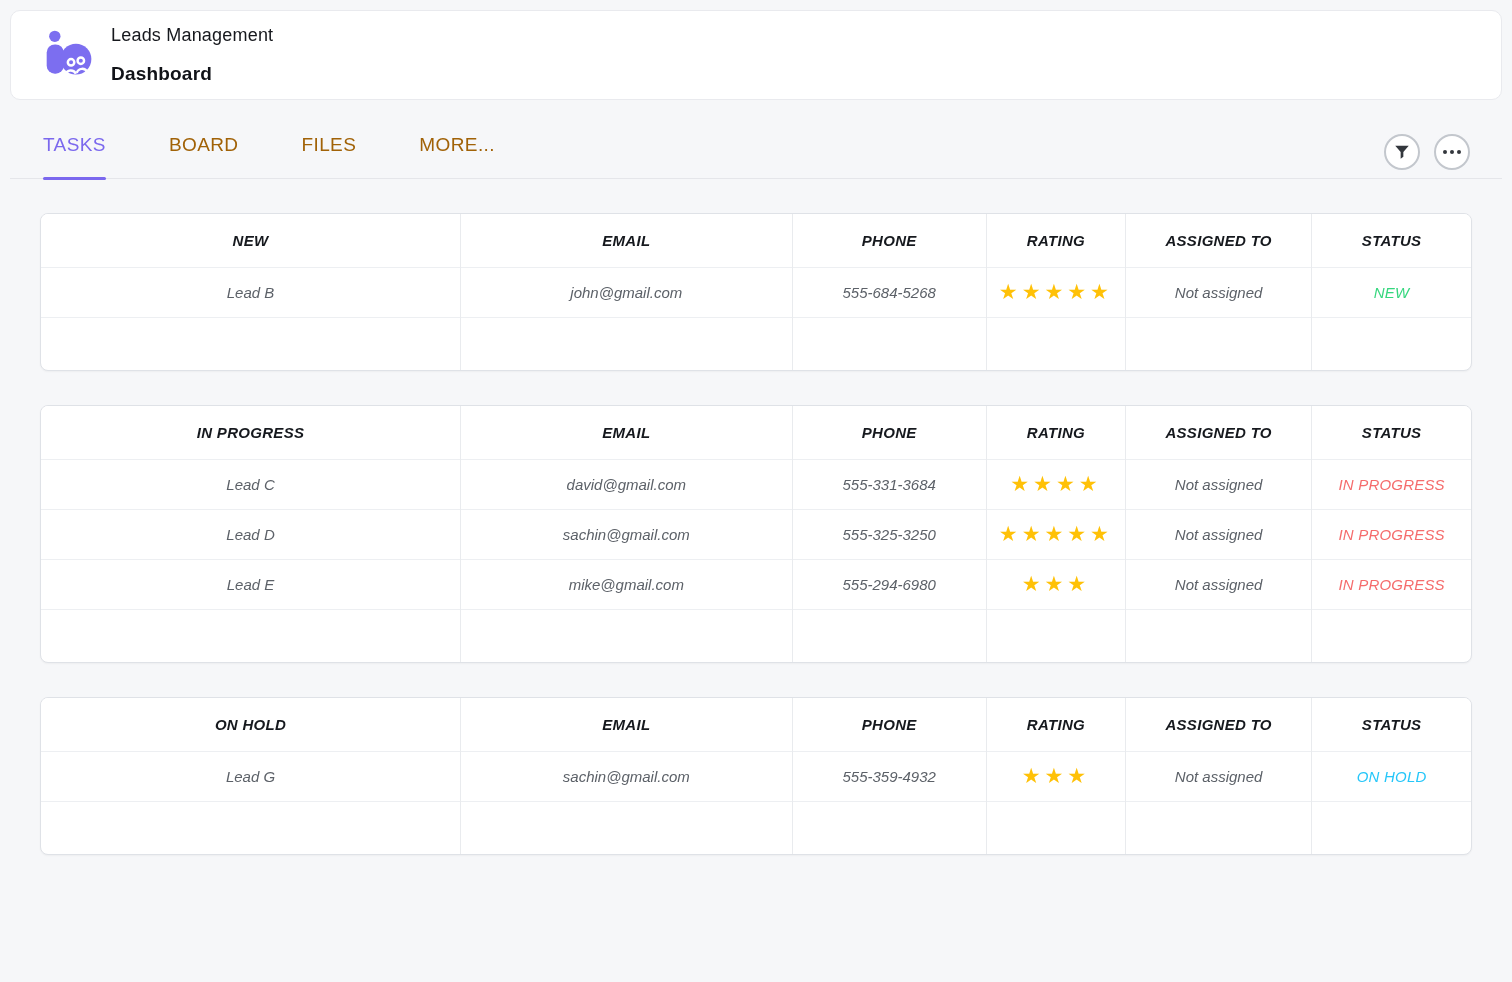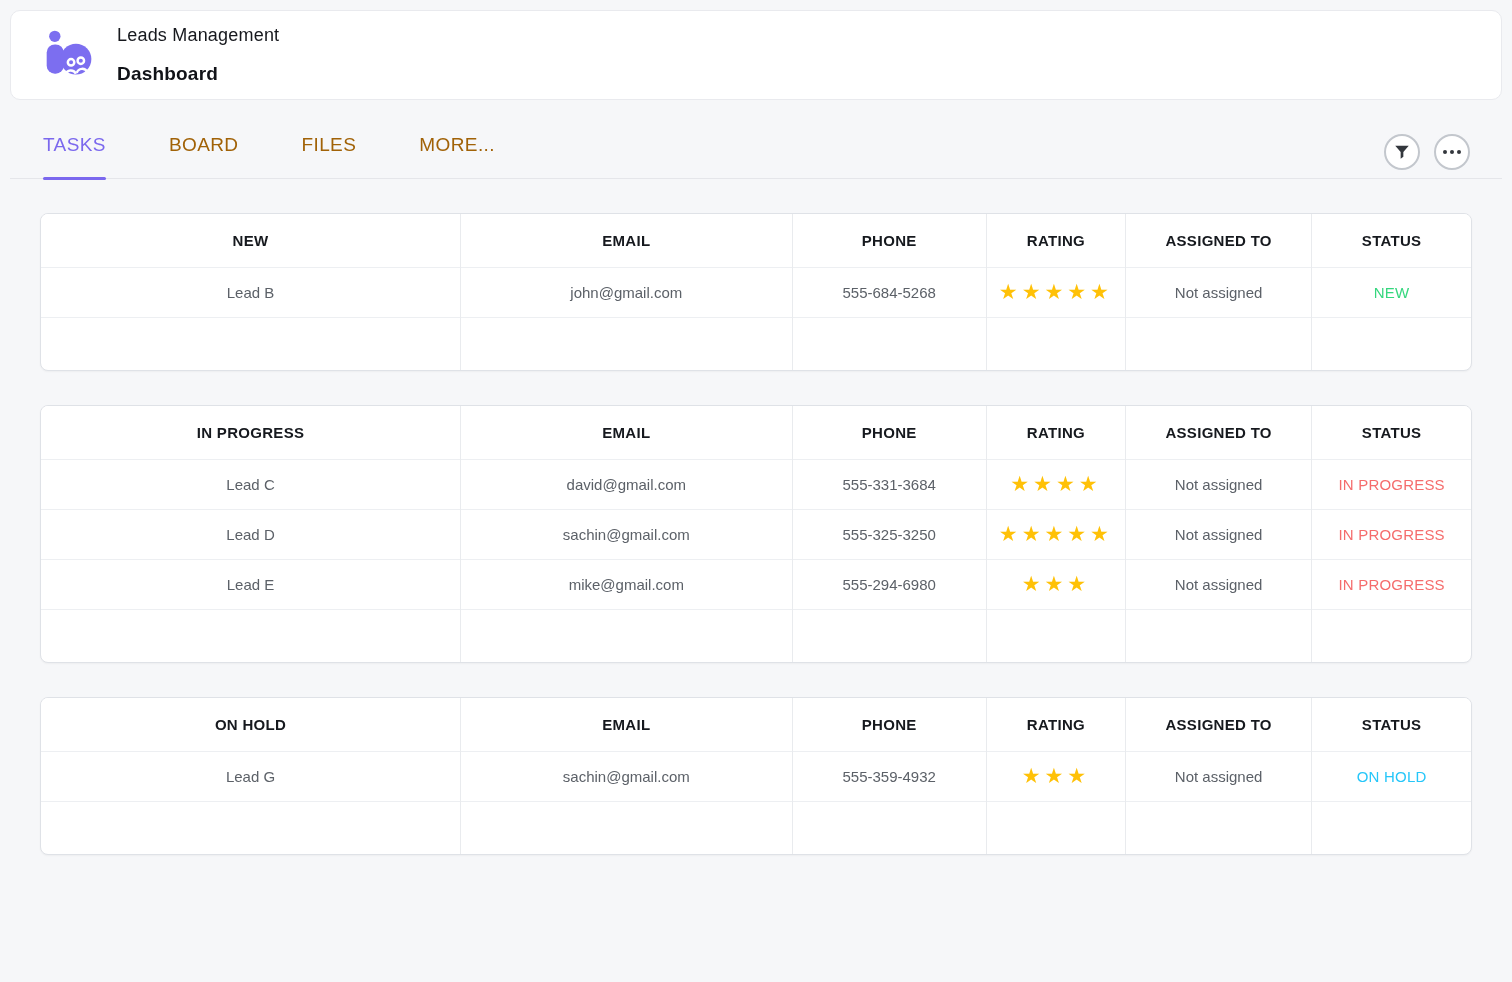--- a/index.html
+++ b/index.html
@@ -13,21 +13,21 @@
   
   .header-card {
     margin: 10px 10px 0 10px;
     height: 90px;
     background: #ffffff;
     border: 1px solid #e9eaee;
     border-radius: 10px;
     display: flex;
     align-items: center;
     padding-left: 30px;
-    gap: 24px;
+    gap: 18px;
   }
   .logo { width: 52px; height: 52px; flex: 0 0 auto; }
   .title-line1 { font-size: 18px; font-weight: 500; color: #16181d; letter-spacing: 0.2px; }
   .title-line2 { font-size: 19px; font-weight: 700; color: #111318; letter-spacing: 0.2px; margin-top: 17px; }
 
   
   .tab-bar {
     margin: 0 10px;
     height: 79px;
     display: flex;
@@ -78,21 +78,21 @@
   
   .table-card {
     margin: 34px 40px 0 40px;
     background: #ffffff;
     border: 1px solid #dfe2e7;
     border-radius: 8px;
     overflow: hidden;
     box-shadow: 0 1px 2px rgba(20,24,31,0.04);
   }
   .table-card:first-of-type { margin-top: 35px; }
-  table { width: 100%; border-collapse: collapse; table-layout: fixed; }
+  table { width: 100%; border-collapse: collapse; table-layout: fixed; font-style: italic; }
   th {
     height: 53px;
     font-size: 15px;
     font-weight: 700;
     color: #16191e;
     letter-spacing: 0.3px;
     text-align: center;
     vertical-align: middle;
     background: #ffffff;
   }

